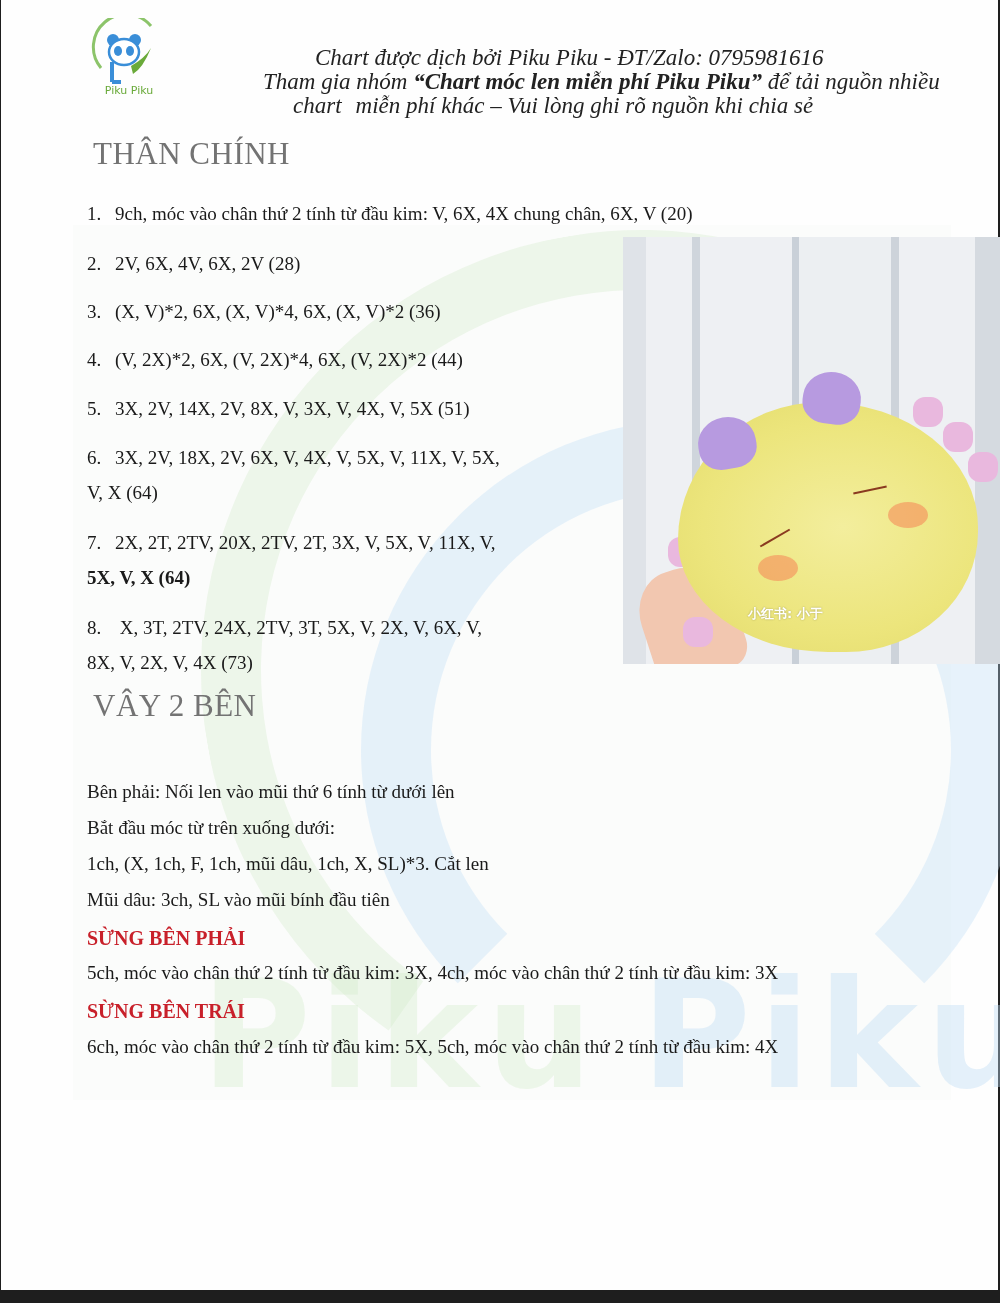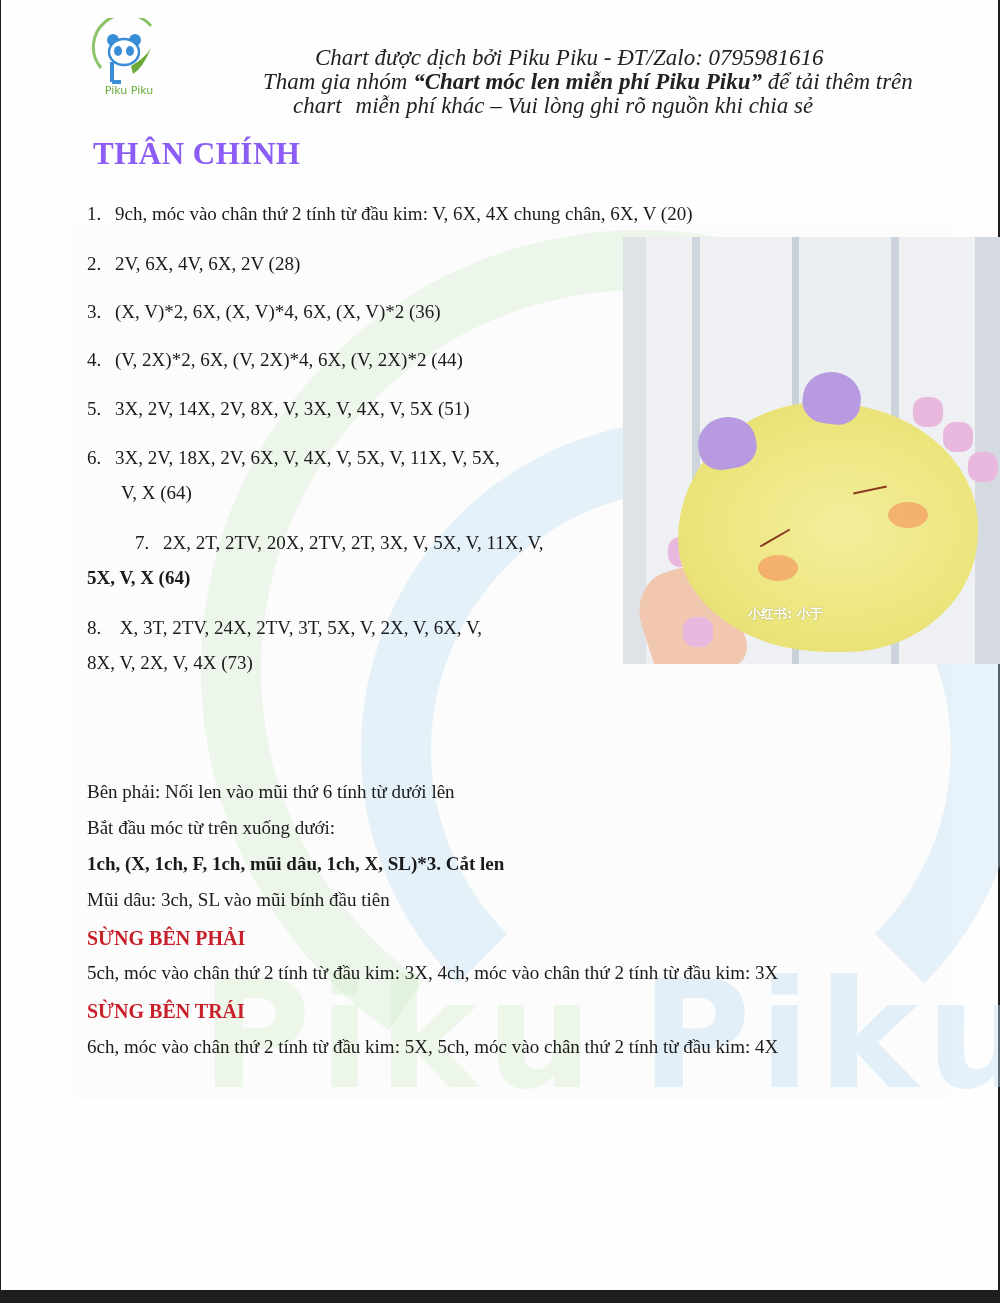--- a/index.html
+++ b/index.html
@@ -45,21 +45,21 @@
     position: absolute; left: 240px; top: 46px; width: 660px;
     font-style: italic; font-size: 23px; line-height: 24px; color: #222;
   }
   .header-lines div { white-space: nowrap; }
   .h1 { padding-left: 74px; }
   .h2 { padding-left: 22px; }
   .h3 { padding-left: 52px; }
   .h3 .gap { display: inline-block; width: 14px; }
 
   .section-title {
-    position: absolute; font-weight: bold; color: #8b5cf6; font-size: 31px;
+    position: absolute; font-weight: normal; color: #737373; font-size: 31px;
     letter-spacing: 0.5px;
   }
   .sub-title {
     position: absolute; font-weight: bold; color: #c8202a; font-size: 20px;
   }
   .rows { position: absolute; left: 86px; font-size: 19px; }
   .row { position: absolute; left: 0; white-space: nowrap; }
   .row .num { display: inline-block; width: 28px; }
   .line { position: absolute; left: 86px; font-size: 19px; white-space: nowrap; }
 
@@ -102,35 +102,35 @@
       <ellipse cx="29" cy="33" rx="4" ry="5" fill="#3a8ed8"></ellipse>
       <ellipse cx="41" cy="33" rx="4" ry="5" fill="#3a8ed8"></ellipse>
       <path d="M23 44 L23 64 M23 64 L32 64" stroke="#3a8ed8" stroke-width="4" fill="none"></path>
       <path d="M42 48 Q56 40 62 30 Q54 50 44 56 Z" fill="#6aaa3a"></path>
     </svg>
     <div class="logo-label">Piku Piku</div>
   </div>
 
   <div class="header-lines">
     <div class="h1">Chart được dịch bởi Piku Piku - ĐT/Zalo: 0795981616</div>
-    <div class="h2"><span>Tham gia nhóm </span><b>“Chart móc len miễn phí Piku Piku”</b><span> để tải thêm trên</span></div>
+    <div class="h2"><span>Tham gia nhóm </span><b>“Chart móc len miễn phí Piku Piku”</b><span> để tải nguồn nhiều</span></div>
     <div class="h3"><span>chart</span><span class="gap"></span><span>miễn phí khác – Vui lòng ghi rõ nguồn khi chia sẻ</span></div>
   </div>
 
   <div class="section-title" style="left:92px; top:136px;">THÂN CHÍNH</div>
 
   <div class="rows" style="top:0;">
     <div class="row" style="top:203px;"><span class="num">1.</span><span>9ch, móc vào chân thứ 2 tính từ đầu kim: V, 6X, 4X chung chân, 6X, V (20)</span></div>
     <div class="row" style="top:253px;"><span class="num">2.</span><span>2V, 6X, 4V, 6X, 2V (28)</span></div>
     <div class="row" style="top:301px;"><span class="num">3.</span><span>(X, V)*2, 6X, (X, V)*4, 6X, (X, V)*2 (36)</span></div>
     <div class="row" style="top:349px;"><span class="num">4.</span><span>(V, 2X)*2, 6X, (V, 2X)*4, 6X, (V, 2X)*2 (44)</span></div>
     <div class="row" style="top:398px;"><span class="num">5.</span><span>3X, 2V, 14X, 2V, 8X, V, 3X, V, 4X, V, 5X (51)</span></div>
     <div class="row" style="top:447px;"><span class="num">6.</span><span>3X, 2V, 18X, 2V, 6X, V, 4X, V, 5X, V, 11X, V, 5X,</span></div>
-    <div class="row cont" style="top:482px;margin-left:34px;">V, X (64)</div>
-    <div class="row" style="top:532px;margin-left:48px;"><span class="num">7.</span><span>2X, 2T, 2TV, 20X, 2TV, 2T, 3X, V, 5X, V, 11X, V,</span></div>
+    <div class="row cont" style="top:482px;">V, X (64)</div>
+    <div class="row" style="top:532px;"><span class="num">7.</span><span>2X, 2T, 2TV, 20X, 2TV, 2T, 3X, V, 5X, V, 11X, V,</span></div>
     <div class="row cont" style="top:567px;font-weight:bold;">5X, V, X (64)</div>
     <div class="row" style="top:617px;"><span class="num">8.</span><span> X, 3T, 2TV, 24X, 2TV, 3T, 5X, V, 2X, V, 6X, V,</span></div>
     <div class="row cont" style="top:652px;">8X, V, 2X, V, 4X (73)</div>
   </div>
 
   <div class="photo">
     <div class="hand"></div>
     <div class="spike" style="left:70px; top:265px;"></div>
     <div class="spike" style="left:45px; top:300px;"></div>
     <div class="spike" style="left:60px; top:380px;"></div>
@@ -140,24 +140,25 @@
     <div class="yarn-body"></div>
     <div class="horn" style="left:75px; top:180px; transform:rotate(-10deg);"></div>
     <div class="horn" style="left:180px; top:135px; transform:rotate(8deg);"></div>
     <div class="eye" style="left:230px; top:252px; transform:rotate(-12deg);"></div>
     <div class="eye" style="left:135px; top:300px; transform:rotate(-30deg);"></div>
     <div class="cheek" style="left:265px; top:265px;"></div>
     <div class="cheek" style="left:135px; top:318px;"></div>
     <div class="photo-caption">小红书:  小于</div>
   </div>
 
+  <div class="section-title" style="left:92px; top:688px;">VÂY 2 BÊN</div>
 
   <div class="line" style="top:781px;">Bên phải: Nối len vào mũi thứ 6 tính từ dưới lên</div>
   <div class="line" style="top:817px;">Bắt đầu móc từ trên xuống dưới:</div>
-  <div class="line" style="top:853px;font-weight:bold;">1ch, (X, 1ch, F, 1ch, mũi dâu, 1ch, X, SL)*3. Cắt len</div>
+  <div class="line" style="top:853px;">1ch, (X, 1ch, F, 1ch, mũi dâu, 1ch, X, SL)*3. Cắt len</div>
   <div class="line" style="top:889px;">Mũi dâu: 3ch, SL vào mũi bính đầu tiên</div>
 
   <div class="sub-title" style="left:86px; top:927px;">SỪNG BÊN PHẢI</div>
   <div class="line" style="top:962px;">5ch, móc vào chân thứ 2 tính từ đầu kim: 3X, 4ch, móc vào chân thứ 2 tính từ đầu kim: 3X</div>
 
   <div class="sub-title" style="left:86px; top:1000px;">SỪNG BÊN TRÁI</div>
   <div class="line" style="top:1036px;">6ch, móc vào chân thứ 2 tính từ đầu kim: 5X, 5ch, móc vào chân thứ 2 tính từ đầu kim: 4X</div>
 </div>
 
 </body></html>

